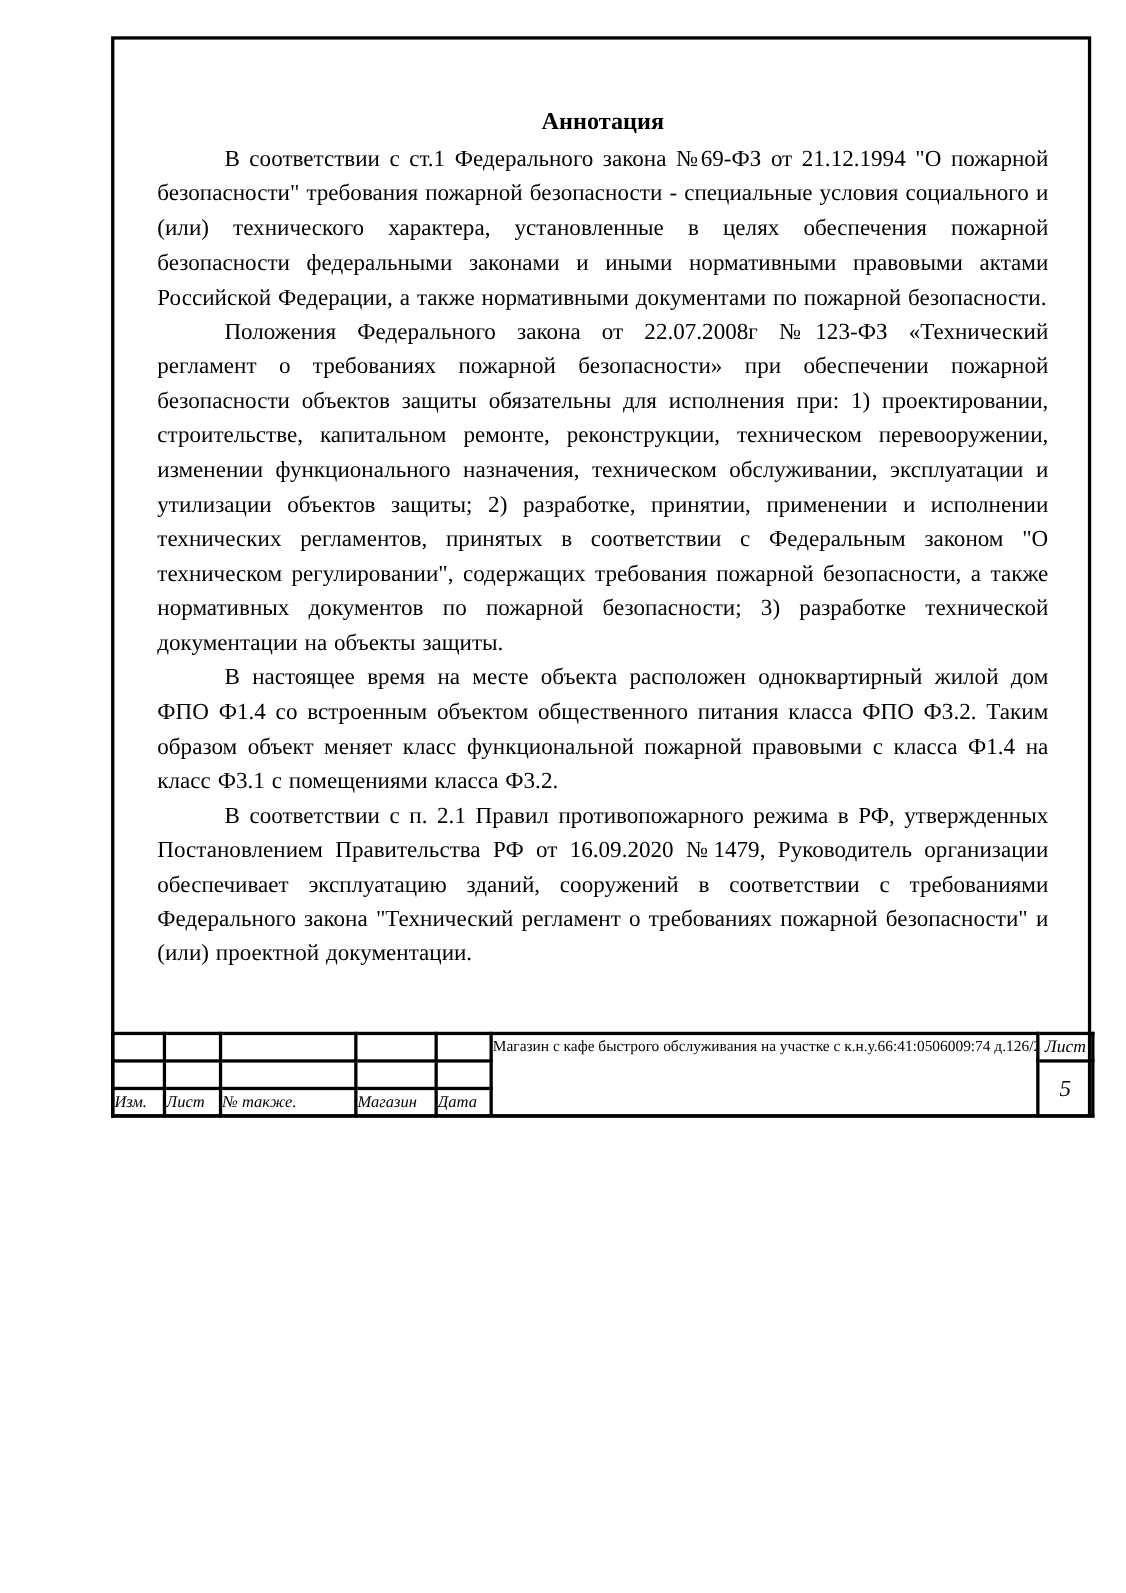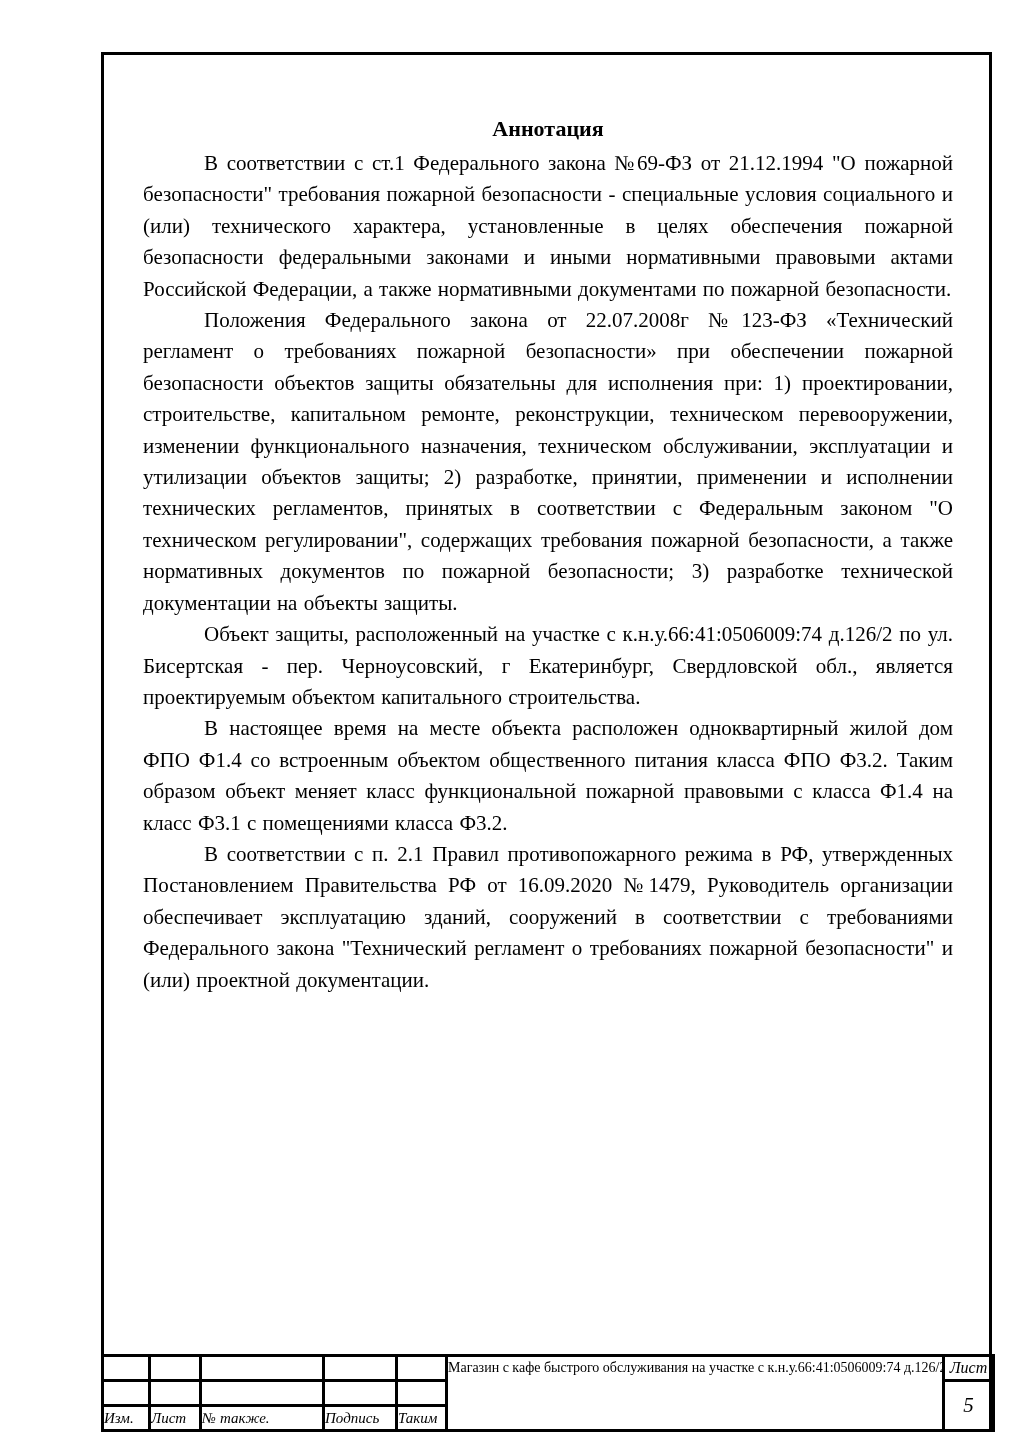--- a/index.html
+++ b/index.html
@@ -13,24 +13,23 @@
     position: relative;
     font-family: "Liberation Serif", serif;
     color: #000000;
     overflow: hidden;
   }
   .frame {
     position: absolute;
     left: 101px;
     top: 33px;
     width: 891px;
-    height: 1380px;
+    height: 983px;
     border: 3px solid #000000;
     box-sizing: border-box;
-    margin-top: 19px;
   }
   .content {
     position: absolute;
     top: 58px;
     left: 39px;
     right: 36px;
   }
   .heading {
     font-size: 22px;
     font-weight: bold;
@@ -91,21 +90,20 @@
 </style>
 </head>
 <body>
 
 <div class="frame">
 
   <div class="content">
     <h1 class="heading">Аннотация</h1>
     <p class="para">В соответствии с ст.1 Федерального закона №69-ФЗ от 21.12.1994 "О пожарной безопасности"  требования пожарной безопасности - специальные условия социального и (или) технического характера, установленные в целях обеспечения пожарной безопасности федеральными законами и иными нормативными правовыми актами Российской Федерации, а также нормативными документами по пожарной безопасности.</p>
     <p class="para">Положения Федерального закона от 22.07.2008г №123-ФЗ «Технический регламент о требованиях пожарной безопасности» при обеспечении пожарной безопасности объектов защиты обязательны для исполнения при: 1) проектировании, строительстве, капитальном ремонте, реконструкции, техническом перевооружении, изменении функционального назначения, техническом обслуживании, эксплуатации и утилизации объектов защиты; 2) разработке, принятии, применении и исполнении технических регламентов, принятых в соответствии с Федеральным законом "О техническом регулировании", содержащих требования пожарной безопасности, а также нормативных документов по пожарной безопасности; 3) разработке технической документации на объекты защиты.</p>
-    <p class="para">Объект защиты, расположенный на участке с к.н.у.66:41:0506009:74 д.126/2 по ул. Бисертская - пер. Черноусовский, г Екатеринбург, Свердловской обл., является проектируемым объектом капитального строительства.</p>
     <p class="para">В настоящее время на месте объекта расположен одноквартирный жилой дом ФПО Ф1.4 со встроенным объектом общественного питания класса ФПО Ф3.2. Таким образом объект меняет класс функциональной пожарной правовыми с класса Ф1.4 на класс Ф3.1 с помещениями класса Ф3.2.</p>
     <p class="para">В соответствии с п. 2.1 Правил противопожарного режима в РФ, утвержденных Постановлением Правительства РФ от 16.09.2020 №1479, Руководитель организации обеспечивает эксплуатацию зданий, сооружений в соответствии с требованиями Федерального закона "Технический регламент о требованиях пожарной безопасности" и (или) проектной документации.</p>
   </div>
 
   <table class="titleblock">
     <colgroup>
       <col style="width:47px">
       <col style="width:51px">
       <col style="width:123px">
       <col style="width:73px">
@@ -128,19 +126,19 @@
       <td></td>
       <td></td>
       <td></td>
       <td></td>
       <td class="cell-sheetnum" rowspan="2">5</td>
     </tr>
     <tr>
       <td class="cell-label">Изм.</td>
       <td class="cell-label">Лист</td>
       <td class="cell-label">№ также.</td>
-      <td class="cell-label">Подпись</td>
-      <td class="cell-label">Таким</td>
+      <td class="cell-label">Магазин</td>
+      <td class="cell-label">Дата</td>
     </tr>
   </tbody>
     </table>
 
 </div>
 
 </body></html>

